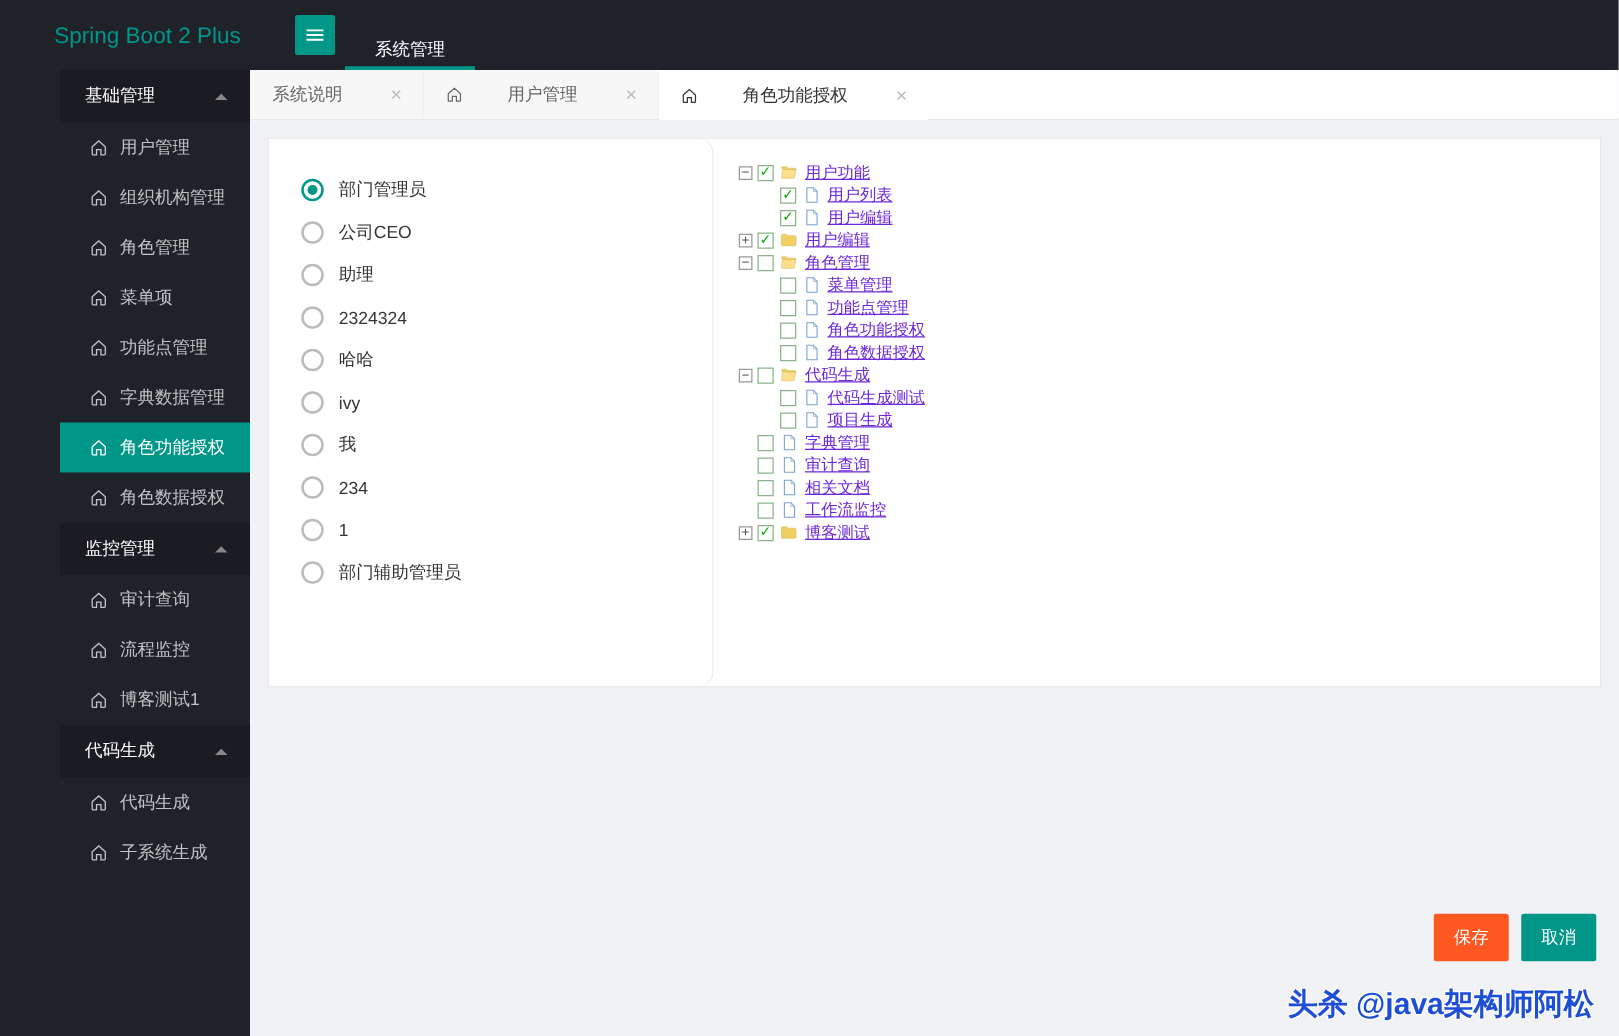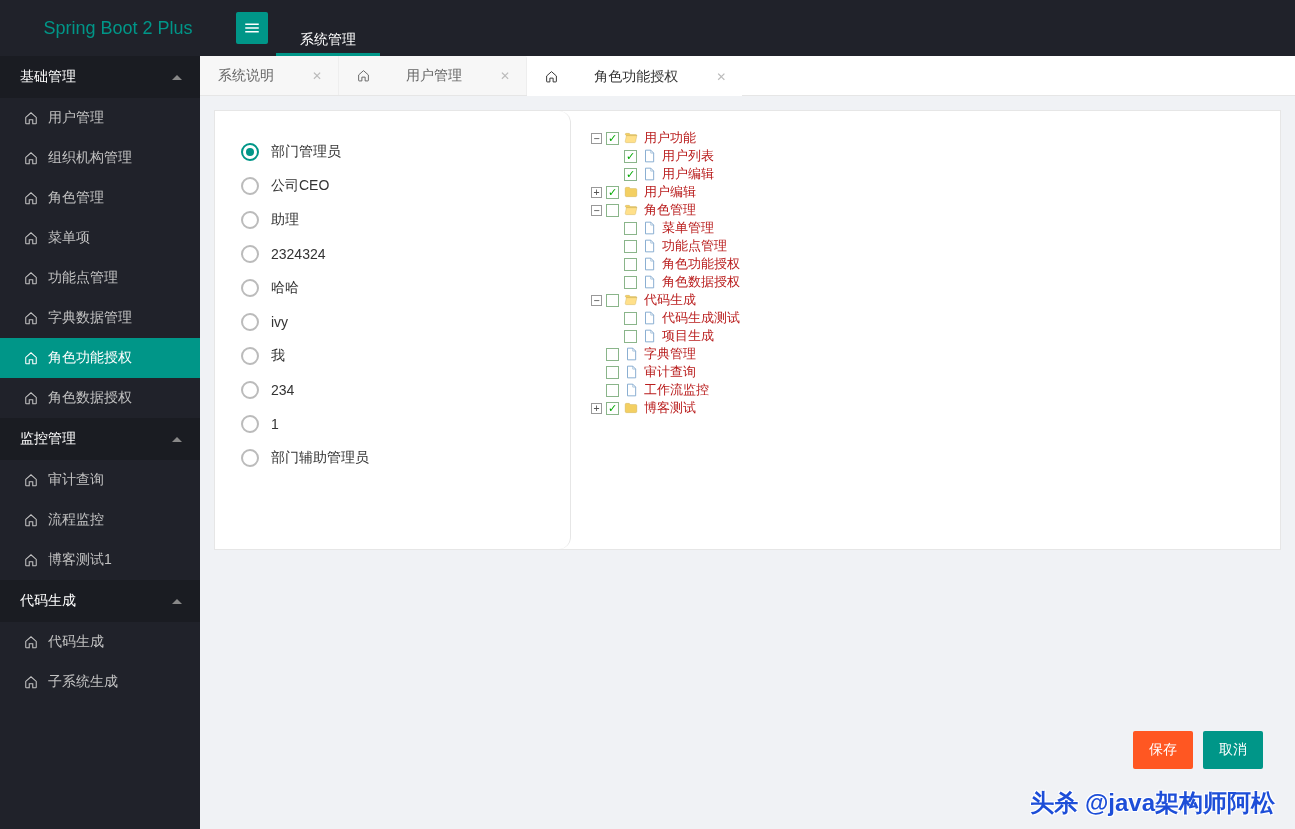--- a/index.html
+++ b/index.html
@@ -15,21 +15,21 @@
 .top-tab { padding: 0 24px; display: flex; align-items: center; cursor: pointer; position: relative; color: #ccc; margin-top: 24px; }
 .top-tab.active { color: #fff; }
 .top-tab.active::after { content: ""; position: absolute; left: 0; right: 0; bottom: 0; height: 3px; background: #009688; }
 .user-area { display: flex; align-items: center; gap: 20px; padding: 0 28px; color: #ddd; }
 .user-pill { display: flex; align-items: center; gap: 6px; cursor: pointer; }
 .logout { display: flex; align-items: center; gap: 6px; cursor: pointer; }
 .caret-down { width: 0; height: 0; border-left: 4px solid transparent; border-right: 4px solid transparent; border-top: 5px solid #ccc; }
 
 
 .body { flex: 1; display: flex; min-height: 0; }
-.sidebar { width: 200px; background: #20222a; color: #c2c2c2; overflow-y: auto; }
+.sidebar { width: 200px; background: #20222a; color: #c2c2c2; overflow-y: auto; padding-left: 48px; }
 .side-group-hdr { position: relative; padding: 0 20px; height: 42px; display: flex; align-items: center; color: #fff; background: #1a1c22; cursor: pointer; font-size: 14px; }
 .side-group-hdr .chev { position: absolute; right: 18px; width: 0; height: 0; border-left: 5px solid transparent; border-right: 5px solid transparent; border-bottom: 5px solid #888; }
 .side-item { padding: 0 20px 0 24px; height: 40px; display: flex; align-items: center; gap: 10px; cursor: pointer; color: #c2c2c2; }
 .side-item .hicon { width: 14px; height: 14px; }
 .side-item.active { background: #009688; color: #fff; }
 
 
 .content { flex: 1; display: flex; flex-direction: column; min-width: 0; }
 .tabs-bar { background: #fff; border-bottom: 1px solid #e6e6e6; display: flex; height: 40px; }
 .tab { display: flex; align-items: center; padding: 0 14px 0 18px; gap: 8px; cursor: pointer; color: #666; position: relative; }
@@ -58,24 +58,24 @@
 .tree ul { list-style: none; padding-left: 18px; }
 .tree > ul { padding-left: 0; }
 .tree li { line-height: 18px; padding: 0; white-space: nowrap; }
 .node { display: flex; align-items: center; gap: 2px; height: 18px; }
 .toggle { width: 11px; height: 11px; border: 1px solid #999; font-size: 10px; line-height: 9px; text-align: center; color: #555; cursor: pointer; font-family: monospace; background: #fff; flex-shrink: 0; }
 .toggle.empty { border: none; width: 11px; }
 .cb { width: 13px; height: 13px; border: 1px solid #8ab58a; display: inline-flex; align-items: center; justify-content: center; cursor: pointer; font-size: 11px; flex-shrink: 0; margin-left: 2px; }
 .cb.checked { color: #0a0; }
 .cb.checked::after { content: "✓"; }
 .nicon { width: 16px; height: 14px; margin-left: 2px; flex-shrink: 0; }
-.node span.label { margin-left: 3px; color: #b91c1c; }
-
-
-.footer-btns { position: absolute; right: 32px; bottom: 60px; display: flex; gap: 10px; }
+.node span.label { margin-left: 3px; color: #6d28d9; text-decoration: underline; }
+
+
+.footer-btns { position: absolute; right: 18px; bottom: 60px; display: flex; gap: 10px; }
 .btn { padding: 10px 16px; border: none; border-radius: 2px; color: #fff; font-size: 14px; cursor: pointer; }
 .btn-save { background: #ff5722; }
 .btn-cancel { background: #009688; }
 
 
 .watermark { position: absolute; right: 20px; bottom: 10px; font-size: 24px; color: #1d4ed8; font-weight: 700; user-select: none; text-shadow: -1px -1px 0 #fff,1px -1px 0 #fff,-1px 1px 0 #fff,1px 1px 0 #fff; }
 
 
 .hicon svg, .nicon svg, .icon svg { width: 100%; height: 100%; display: block; }
 </style>
@@ -477,20 +477,33 @@
                 <li>
                   <div class="node">
                     <span class="toggle empty"></span>
                     <span class="cb"></span>
                     <span class="nicon">
                       <svg viewBox="0 0 24 24">
                         <path fill="#fff" stroke="#7aa3cc" stroke-width="1.5" d="M6 2h9l5 5v15H6z"></path>
                         <path fill="none" stroke="#7aa3cc" d="M15 2v5h5"></path>
                       </svg>
                     </span>
+                    <span class="label">相关文档</span>
+                  </div>
+                </li>
+                <li>
+                  <div class="node">
+                    <span class="toggle empty"></span>
+                    <span class="cb"></span>
+                    <span class="nicon">
+                      <svg viewBox="0 0 24 24">
+                        <path fill="#fff" stroke="#7aa3cc" stroke-width="1.5" d="M6 2h9l5 5v15H6z"></path>
+                        <path fill="none" stroke="#7aa3cc" d="M15 2v5h5"></path>
+                      </svg>
+                    </span>
                     <span class="label">工作流监控</span>
                   </div>
                 </li>
                 <li>
                   <div class="node">
                     <span class="toggle">+</span>
                     <span class="cb checked"></span>
                     <span class="nicon">
                       <svg viewBox="0 0 24 24">
                         <path fill="#f3cf62" stroke="#b89b3a" stroke-width="0.5" d="M2 6a2 2 0 0 1 2-2h5l2 2h9a2 2 0 0 1 2 2v10a2 2 0 0 1-2 2H4a2 2 0 0 1-2-2z"></path>

